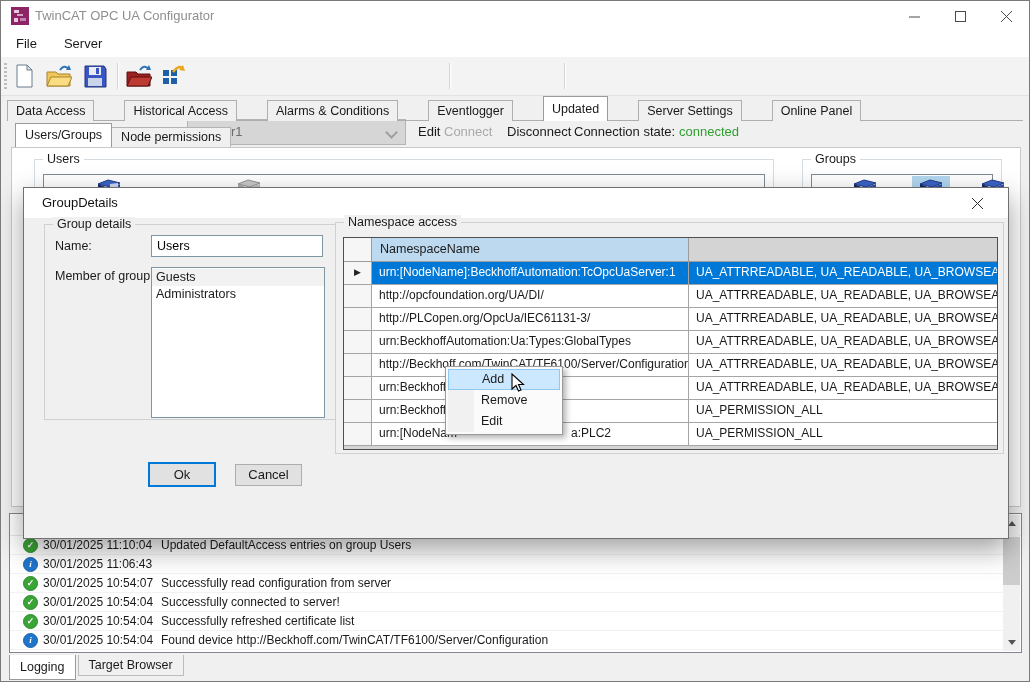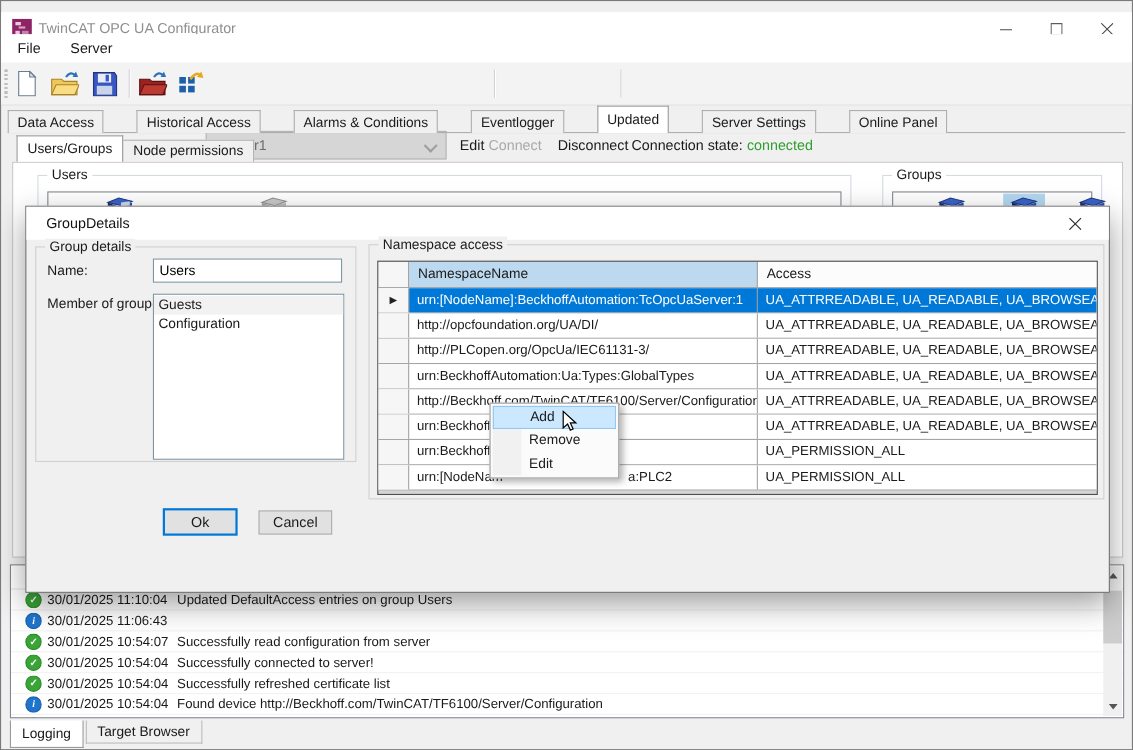--- a/index.html
+++ b/index.html
@@ -1,20 +1,20 @@
 <!DOCTYPE html>
 <html><head>
 <meta charset="utf-8">
 <style>
   html,body{margin:0;padding:0;background:#444;}
   #app{position:relative;width:1030px;height:682px;background:#f0f0f0;overflow:hidden;
        font-family:"Liberation Sans",sans-serif;font-size:13px;color:#1a1a1a;
        border:1px solid #7a7a7a;box-sizing:border-box;}
   
-  .titlebar{position:absolute;left:0;top:10px;width:100%;height:30px;background:#fff;}
+  .titlebar{position:absolute;left:0;top:0;width:100%;height:30px;background:#fff;}
   .app-icon{position:absolute;left:10px;top:6px;width:18px;height:18px;}
   .title{position:absolute;left:34px;top:0;line-height:30px;color:#8f8f8f;font-size:13px;white-space:nowrap;}
   .winbtns{position:absolute;right:0;top:0;height:30px;display:flex;}
   .wbtn{width:46px;height:30px;display:flex;align-items:center;justify-content:center;}
   
   .menubar{position:absolute;left:0;top:30px;width:100%;height:26px;background:#fff;display:flex;align-items:center;}
   .menu-item{padding:0 12px;line-height:26px;margin-left:3px;}
   
   .toolbar{position:absolute;left:0;top:56px;width:100%;height:38px;background:#f3f3f3;border-bottom:1px solid #e2e2e2;}
   .grip{position:absolute;left:3px;top:6px;width:3px;height:26px;
@@ -47,21 +47,21 @@
   .listarea{position:absolute;left:8px;top:14px;right:8px;bottom:8px;border:1px solid #828a92;background:#fff;}
   .gicon{position:absolute;top:4px;width:26px;height:18px;}
   .gicon .sel-wrap{position:absolute;left:-6px;top:-3px;width:38px;height:24px;background:#b3d7f0;}
   
   .dialog{position:absolute;left:22px;top:186px;width:986px;height:352px;background:#f0f0f0;
           border:1px solid #707070;box-shadow:0 10px 26px rgba(0,0,0,.38);box-sizing:border-box;z-index:10;}
   .dlg-title{position:absolute;left:0;top:0;width:100%;height:30px;background:#fff;}
   .dlg-title .t{position:absolute;left:18px;line-height:30px;font-size:13px;color:#111;}
   .dlg-close{position:absolute;right:14px;top:0;width:34px;height:30px;display:flex;align-items:center;justify-content:center;}
   .gb-dlg{background:#f0f0f0;border:1px solid #d0d0d0;}
-  .gb-details{left:8px;top:36px;width:292px;height:196px;}
+  .gb-details{left:20px;top:36px;width:292px;height:196px;}
   .fld-label{position:absolute;left:10px;font-size:12.5px;white-space:nowrap;}
   .textbox{position:absolute;left:106px;top:10px;width:172px;height:22px;border:1px solid #7f96a5;background:#fff;
            font:12.5px "Liberation Sans",sans-serif;padding:0 5px;box-sizing:border-box;}
   .listbox{position:absolute;left:106px;top:42px;width:172px;height:148px;border:1px solid #7f96a5;background:#fff;
            font-size:12.5px;padding-top:1px;}
   .listbox div{padding:0 4px;line-height:17px;white-space:nowrap;}
   .listbox div:first-child{background:#f2f2f2;}
   .gb-ns{left:311px;top:34px;width:669px;height:232px;}
   
   .grid{position:absolute;left:7px;top:14px;width:655px;height:213px;border:1px solid #4f4f4f;background:#d4d4d4;
@@ -290,31 +290,30 @@
       </span>
     </div>
 
     <div class="gb gb-dlg gb-details" data-interactable="false">
       <span class="gb-label" style="background:#f0f0f0" data-interactable="false">Group details</span>
       <span class="fld-label" style="top:14px" data-interactable="false">Name:</span>
       <input class="textbox" data-interactable="true" value="Users" style="">
       <span class="fld-label" style="top:44px" data-interactable="false">Member of group(s):</span>
       <div class="listbox" id="members" data-interactable="true">
           <div data-interactable="true">Guests</div>
-          <div data-interactable="true">Configuration</div>
+          <div data-interactable="true">Administrators</div>
         </div>
     </div>
 
     <div class="gb gb-dlg gb-ns" data-interactable="false">
       <span class="gb-label" style="background:#f0f0f0" data-interactable="false">Namespace access</span>
       <div class="grid" data-interactable="false">
         <div class="ghead" data-interactable="false">
           <div class="rh" style="border-right:1px solid #9c9c9c" data-interactable="false"></div>
           <div class="hcell h-name" data-interactable="true">NamespaceName</div>
-          <div class="hcell h-access" data-interactable="true">Access</div>
         </div>
         <div id="grid-rows" data-interactable="false">
             <div class="grow sel" data-interactable="true">
               <div class="rh" data-interactable="true">▶</div>
               <div class="cell name" data-interactable="false">urn:[NodeName]:BeckhoffAutomation:TcOpcUaServer:1</div>
               <div class="cell access" data-interactable="false">UA_ATTRREADABLE, UA_READABLE, UA_BROWSEABLE...</div>
             </div>
             <div class="grow" data-interactable="true">
               <div class="rh" data-interactable="true"></div>
               <div class="cell name" data-interactable="false">http://opcfoundation.org/UA/DI/</div>

